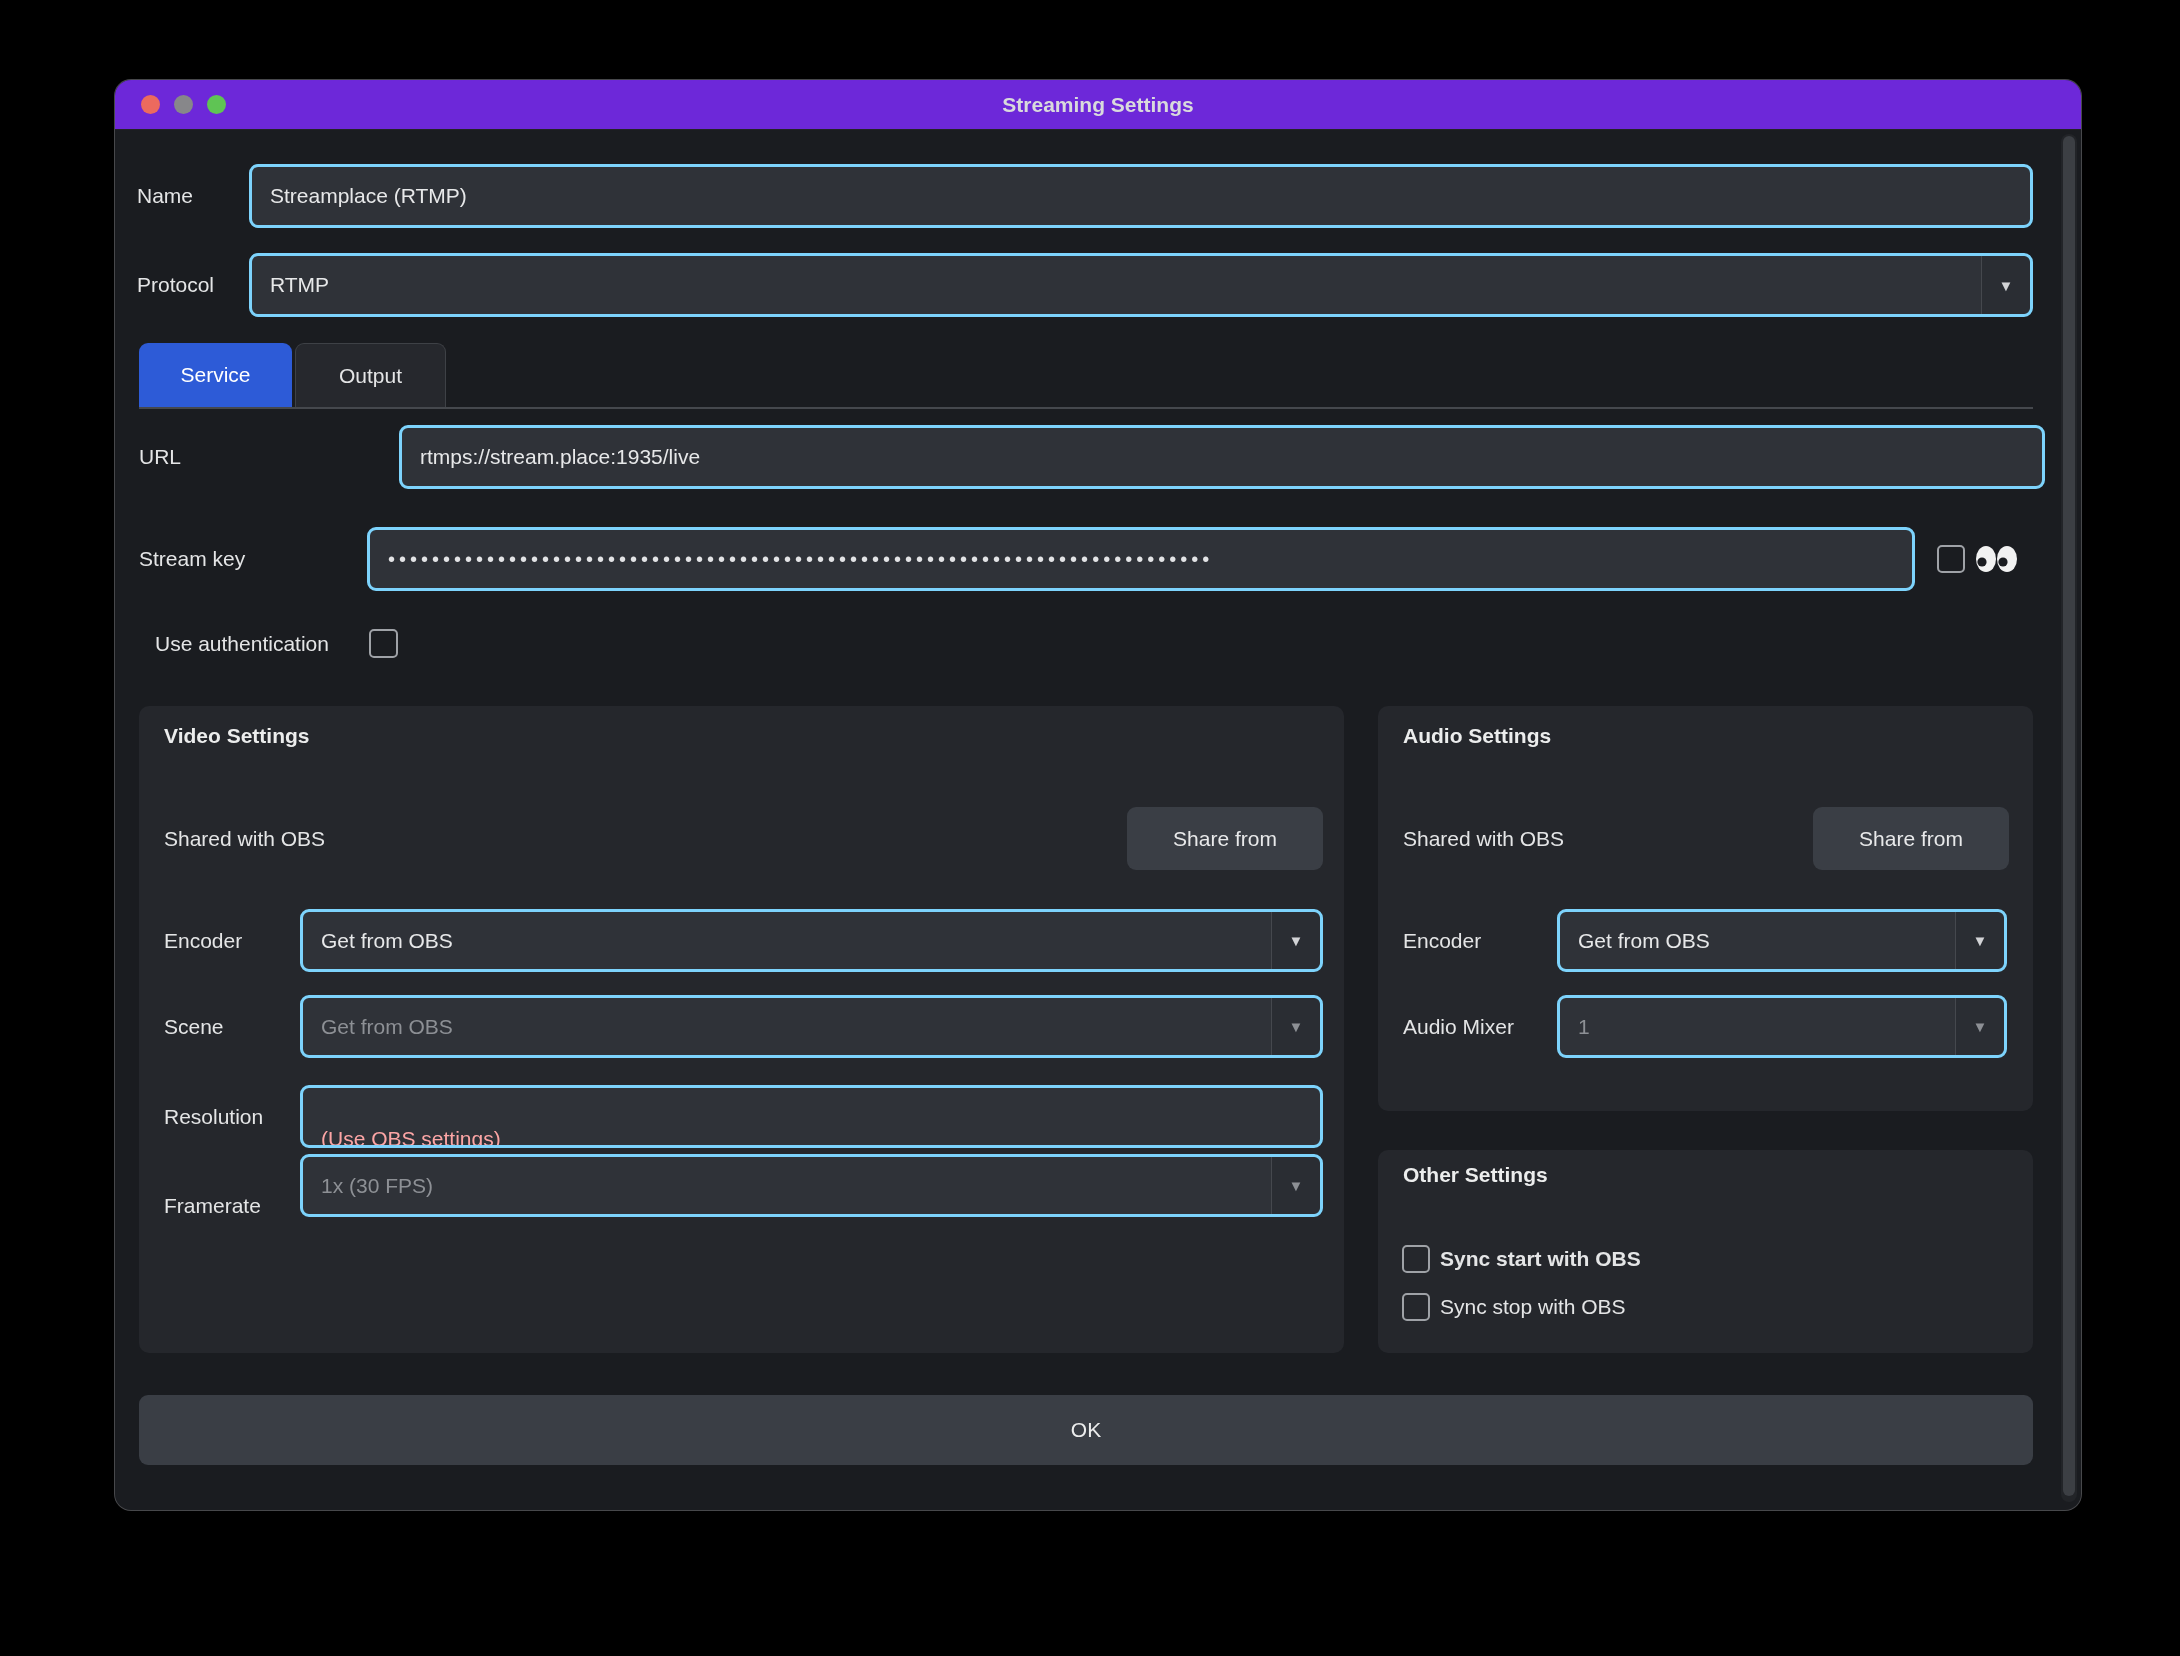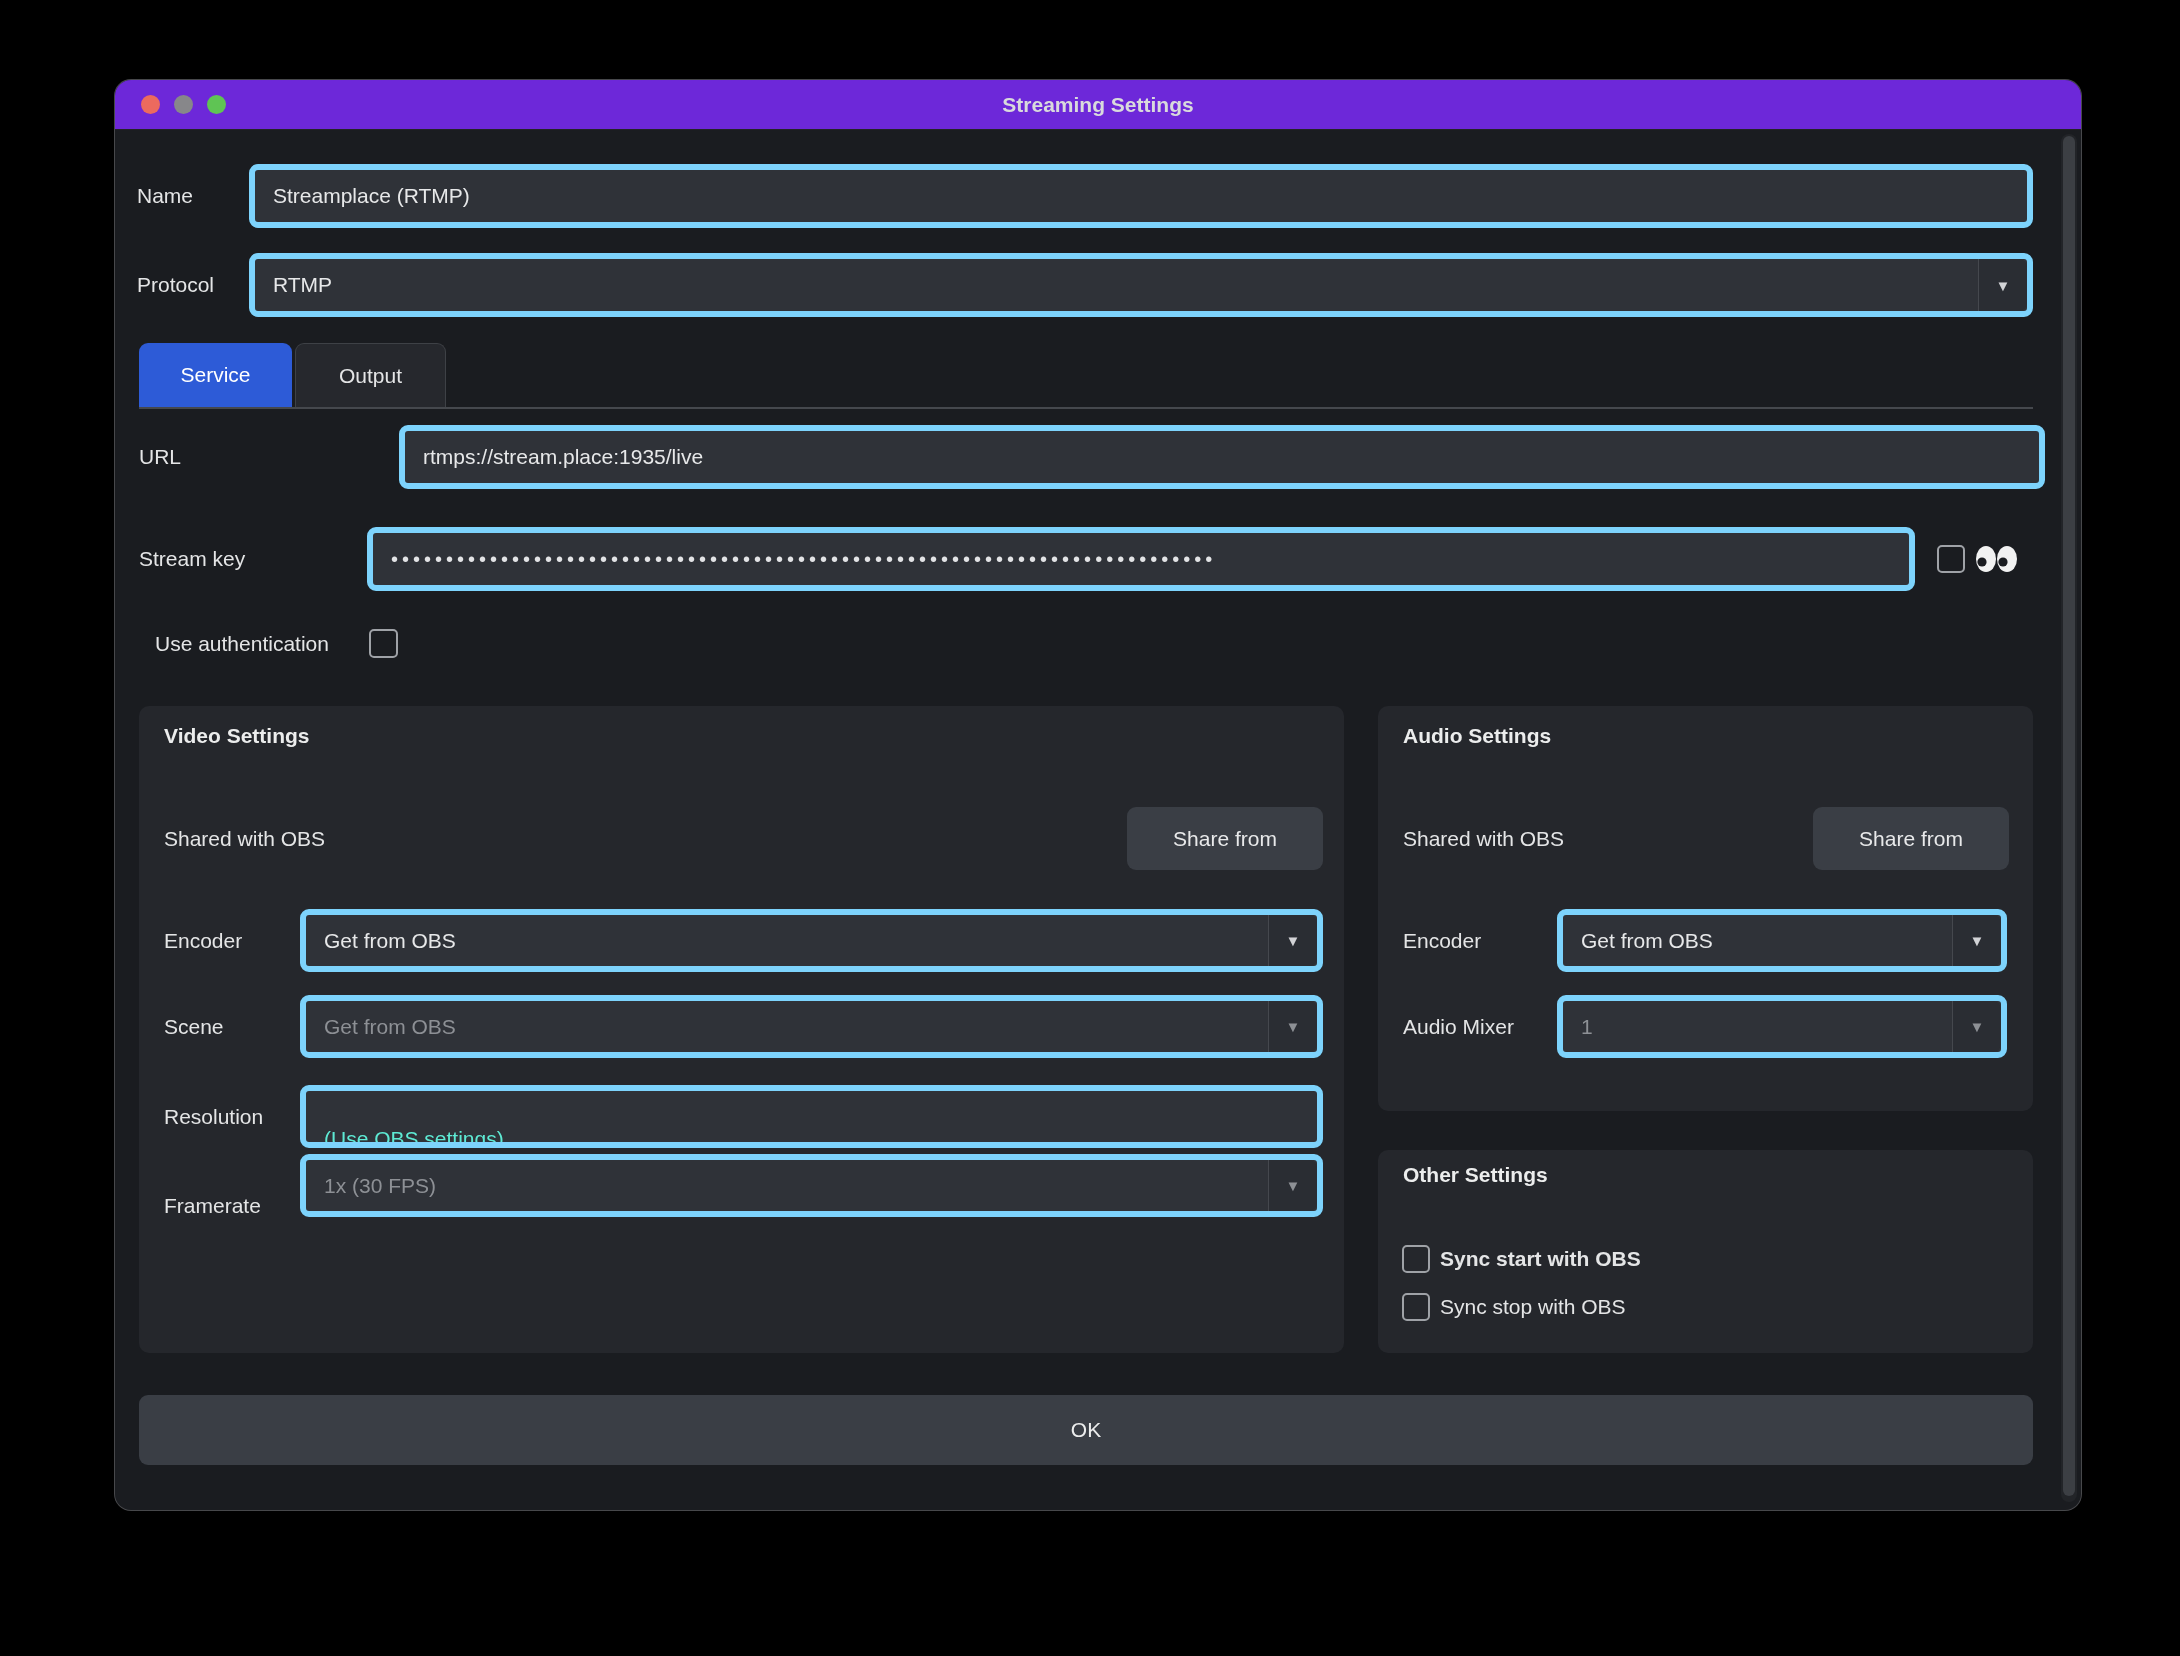--- a/index.html
+++ b/index.html
@@ -13,31 +13,31 @@
     border-bottom:1px solid #232427;box-sizing:border-box;}
   .title{font-size:21px;font-weight:bold;color:#d9dadc;}
   .traffic{position:absolute;left:26px;top:0;height:100%;display:flex;align-items:center;gap:14px;}
   .light{width:19px;height:19px;border-radius:50%;display:inline-block;}
   .light.red{background:#ec6a5e;}
   .light.gray{background:#87878a;}
   .light.green{background:#5fc454;}
 
   .label{position:absolute;color:#e4e5e6;font-size:21px;display:flex;align-items:center;white-space:nowrap;}
 
-  .input{position:absolute;background:#2f3238;border:6px solid #7dd3fc;border-radius:9px;
+  .input{position:absolute;background:#2f3238;border:3px solid #7dd3fc;border-radius:9px;
     color:#e7e8e9;font-size:21px;display:flex;align-items:center;padding:0 18px;
     box-sizing:border-box;white-space:nowrap;overflow:hidden;}
   .combo{padding-right:0;}
   .combo .val{flex:1;overflow:hidden;white-space:nowrap;}
   .arrow{width:48px;align-self:stretch;display:flex;align-items:center;justify-content:center;
     font-size:15px;color:#d2d3d6;background:#2a2d33;border-left:1px solid #45484e;
     border-radius:0 8px 8px 0;margin-left:12px;flex:0 0 auto;}
   .disabled .val{color:#8d9095;}
   .disabled .arrow{color:#8d9095;}
-  .ph{color:#5eead4;margin-top:44px;}
+  .ph{color:#fca5a5;margin-top:44px;}
   .dots{letter-spacing:4px;font-size:20px;color:#e3e4e6;white-space:nowrap;overflow:hidden;}
 
   .tab{position:absolute;height:64px;display:flex;align-items:center;justify-content:center;
     font-size:21px;color:#e4e5e6;background:#26282d;border:1px solid #3e4146;border-bottom:none;
     border-radius:9px 9px 0 0;box-sizing:border-box;}
   .tab.active{background:#2d5bd7;color:#ffffff;border:none;}
   .divider{position:absolute;height:2px;background:#45484d;}
 
   .checkbox{position:absolute;width:28px;height:28px;border:2px solid #9fa2a7;border-radius:5px;
     background:transparent;box-sizing:border-box;}

